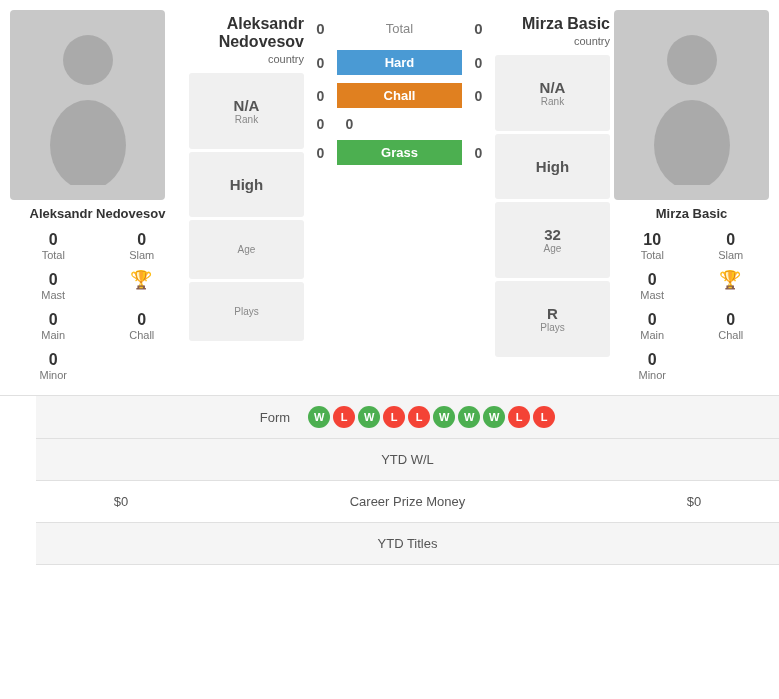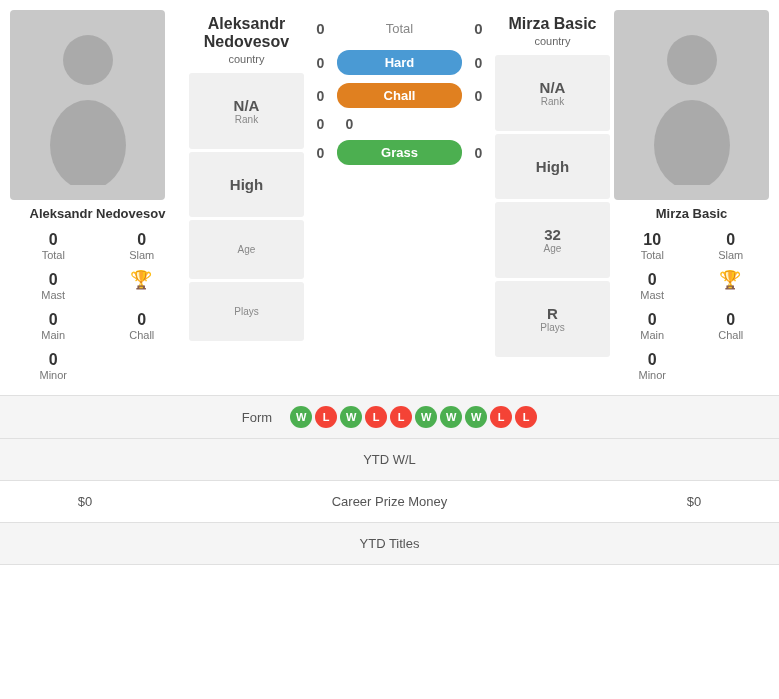--- a/index.html
+++ b/index.html
@@ -92,21 +92,21 @@
     
     .player-info-panel {
       display: flex;
       flex-direction: column;
       width: 115px;
       flex-shrink: 0;
       gap: 3px;
     }
 
     .player-title-block {
-      text-align: center;
+      text-align: right;
       padding: 5px 0;
     }
 
     .player-title-block .name-large {
       font-size: 16px;
       font-weight: bold;
       color: #333;
     }
 
     .country-flag {
@@ -190,21 +190,21 @@
       text-align: center;
       font-size: 14px;
       font-weight: bold;
       color: #555;
     }
 
     .surface-badge {
       flex: 1;
       text-align: center;
       padding: 5px 1px;
-      border-radius: 12px;
+      border-radius: 0;
       color: white;
       font-size: 13px;
       font-weight: bold;
     }
 
     .surface-hard { background: #4a9ad4; }
     .surface-clay { background: #e08020; }
     .surface-indoor { background: #4a9ad4; }
     .surface-grass { background: #4caf50; }
 
@@ -223,20 +223,21 @@
       flex-direction: column;
       align-items: center;
       width: 155px;
       flex-shrink: 0;
     }
 
     
     .stats-rows {
       margin-top: 10px;
       border-top: 1px solid #e0e0e0;
+      padding-left: 36px;
     }
 
     .stats-row {
       display: flex;
       align-items: center;
       border-bottom: 1px solid #e0e0e0;
       padding: 10px 20px;
       min-height: 42px;
     }
 

